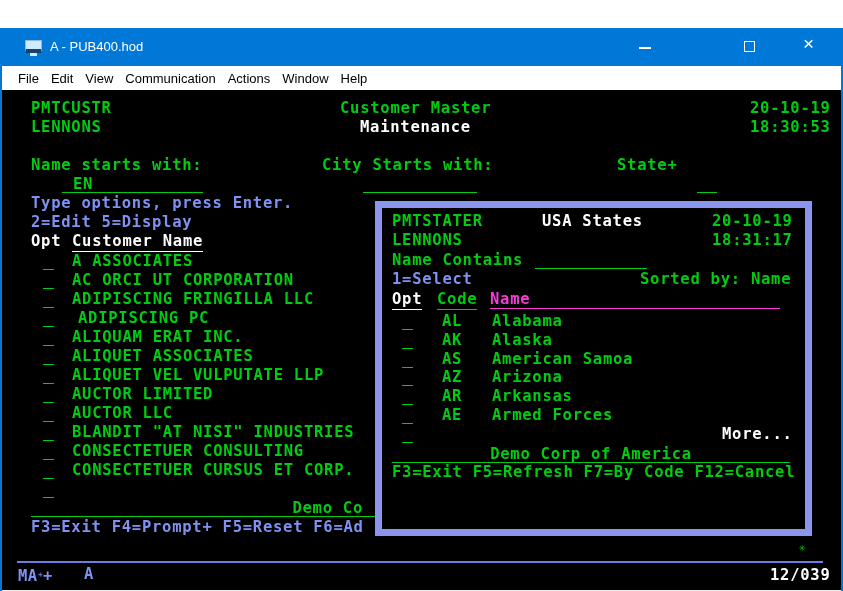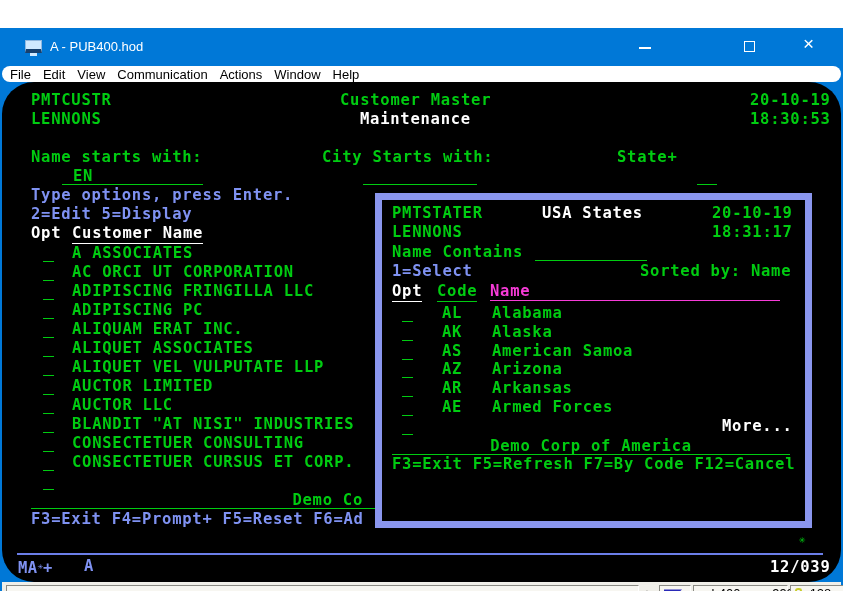--- a/index.html
+++ b/index.html
@@ -12,27 +12,27 @@
   .app-icon { position:absolute; left:23px; top:12px; width:17px; height:13px;
               background:#cfe9ff; border:1px solid #8fb8e0; border-bottom:4px solid #16406e; }
   .app-icon:after { content:""; position:absolute; left:4px; top:12px; width:7px; height:3px; background:#cfe9ff; }
   .title-text { position:absolute; left:48px; top:11px; font-size:13px; }
   .cap-btn { position:absolute; color:#fff; }
   .btn-min { left:637px; top:19px; width:12px; height:2px; background:#fff; }
   .btn-max { left:742px; top:13px; width:11px; height:11px; border:1px solid #fff; }
   .btn-close { left:801px; top:5px; font-size:19px; font-weight:400; }
 
   
-  .menubar { height:16px; background:#fff; display:flex; align-items:center; padding-left:2px;border-radius:11px; }
+  .menubar { height:24px; background:#fff; display:flex; align-items:center; padding-left:10px; }
   .menu-item { font-size:13px; color:#000; padding:0 6px; }
 
   
   .screen { height:500px; background:#000; position:relative; overflow:hidden;
             font-family:"DejaVu Sans Mono", monospace; font-size:15.5px; font-weight:bold;
-            letter-spacing:0.75px; line-height:19px;border-radius:32px; }
+            letter-spacing:0.75px; line-height:19px; }
   .t { position:absolute; white-space:pre; }
   .g { color:#00CC11; }
   .w { color:#FFFFFF; }
   .b { color:#7F92F2; }
   .m { color:#F63BD7; }
   .fld { position:absolute; height:18px; border-bottom:1px solid #00CC11; }
   .ul-w { border-bottom:1px solid #fff; padding-bottom:0px; }
   .ul-g { border-bottom:1px solid #00CC11; }
 
   
@@ -111,21 +111,21 @@
     <div class="fld" style="left:41px;top:295px;width:11px"></div>
     <div class="fld" style="left:41px;top:314px;width:11px"></div>
     <div class="fld" style="left:41px;top:333px;width:11px"></div>
     <div class="fld" style="left:41px;top:352px;width:11px"></div>
     <div class="fld" style="left:41px;top:371px;width:11px"></div>
     <div class="fld" style="left:41px;top:390px;width:11px"></div>
 
     <span class="t g" style="left:70px;top:162px">A ASSOCIATES</span>
     <span class="t g" style="left:70px;top:181px">AC ORCI UT CORPORATION</span>
     <span class="t g" style="left:70px;top:200px">ADIPISCING FRINGILLA LLC</span>
-    <span class="t g" style="left:70px;top:219px">ADIPISCING PC</span>
+    <span class="t g" style="left:76px;top:219px">ADIPISCING PC</span>
     <span class="t g" style="left:70px;top:238px">ALIQUAM ERAT INC.</span>
     <span class="t g" style="left:70px;top:257px">ALIQUET ASSOCIATES</span>
     <span class="t g" style="left:70px;top:276px">ALIQUET VEL VULPUTATE LLP</span>
     <span class="t g" style="left:70px;top:295px">AUCTOR LIMITED</span>
     <span class="t g" style="left:70px;top:314px">AUCTOR LLC</span>
     <span class="t g" style="left:70px;top:333px">BLANDIT "AT NISI" INDUSTRIES</span>
     <span class="t g" style="left:70px;top:352px">CONSECTETUER CONSULTING</span>
     <span class="t g" style="left:70px;top:371px">CONSECTETUER CURSUS ET CORP.</span>
 
     <div class="fld" style="left:29px;top:409px;width:344px;text-align:right;padding-right:12px"><span class="g">Demo Co</span></div>

